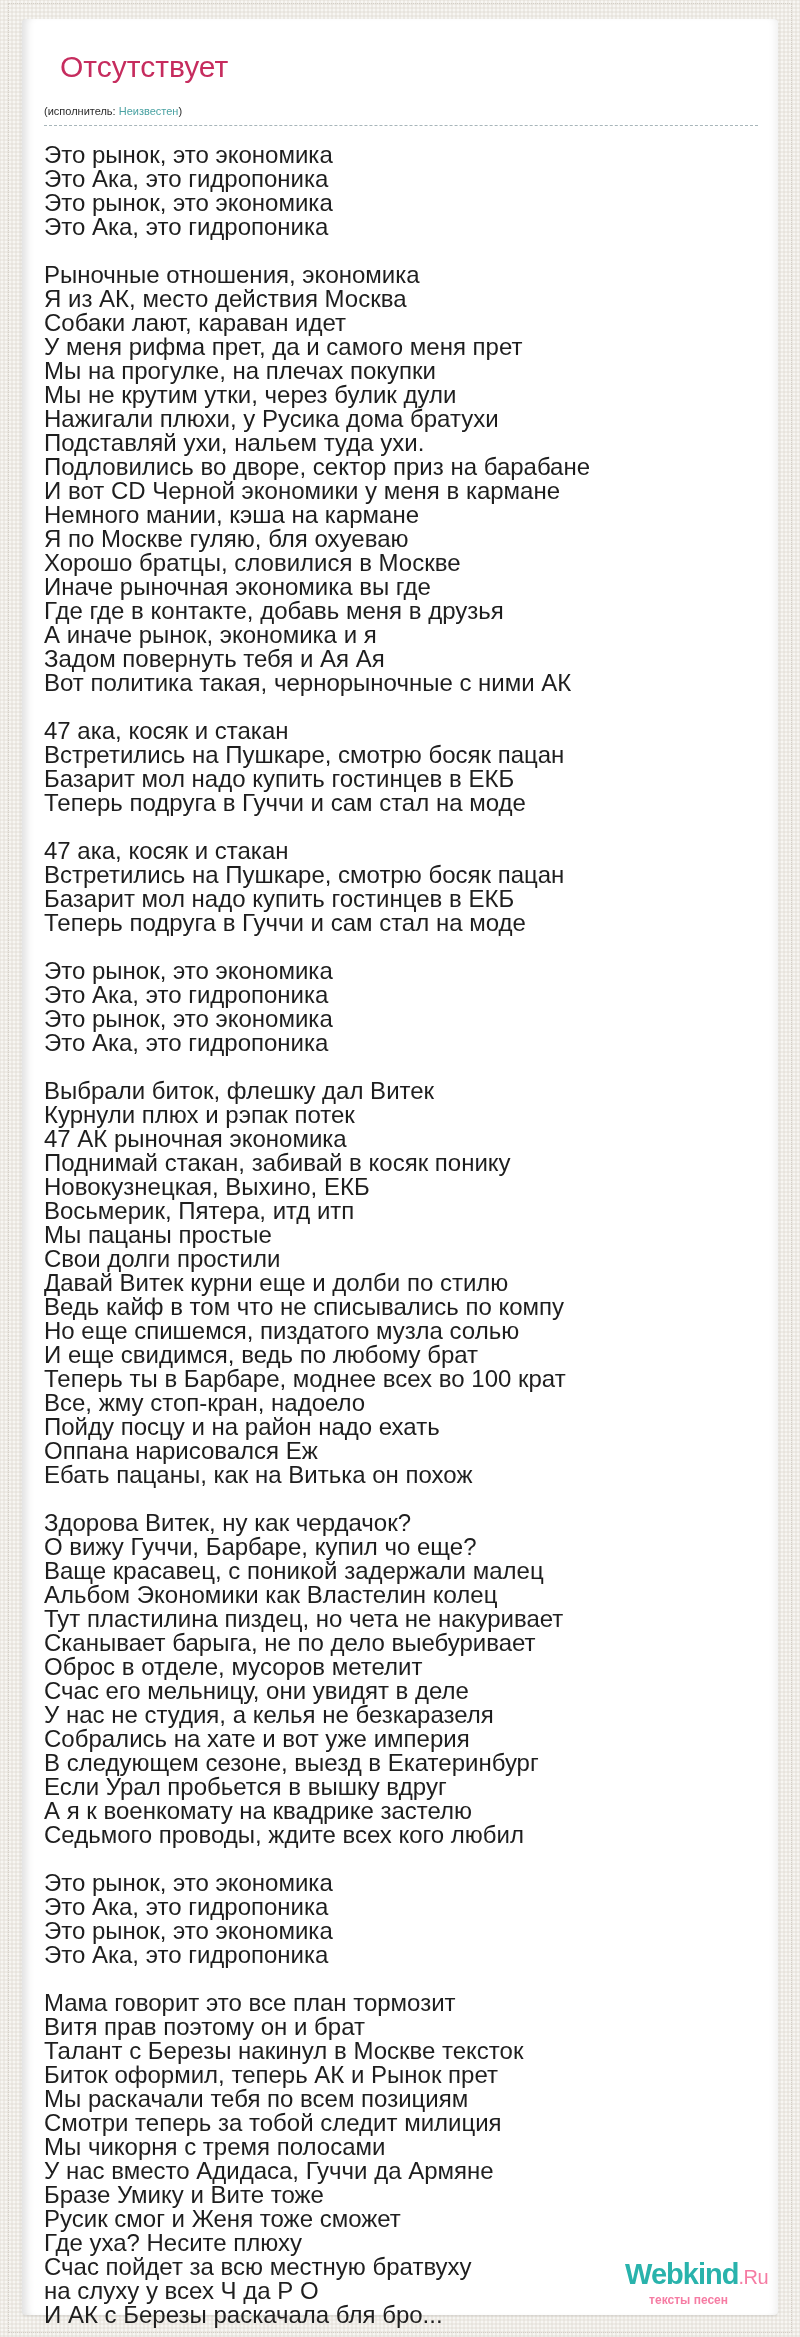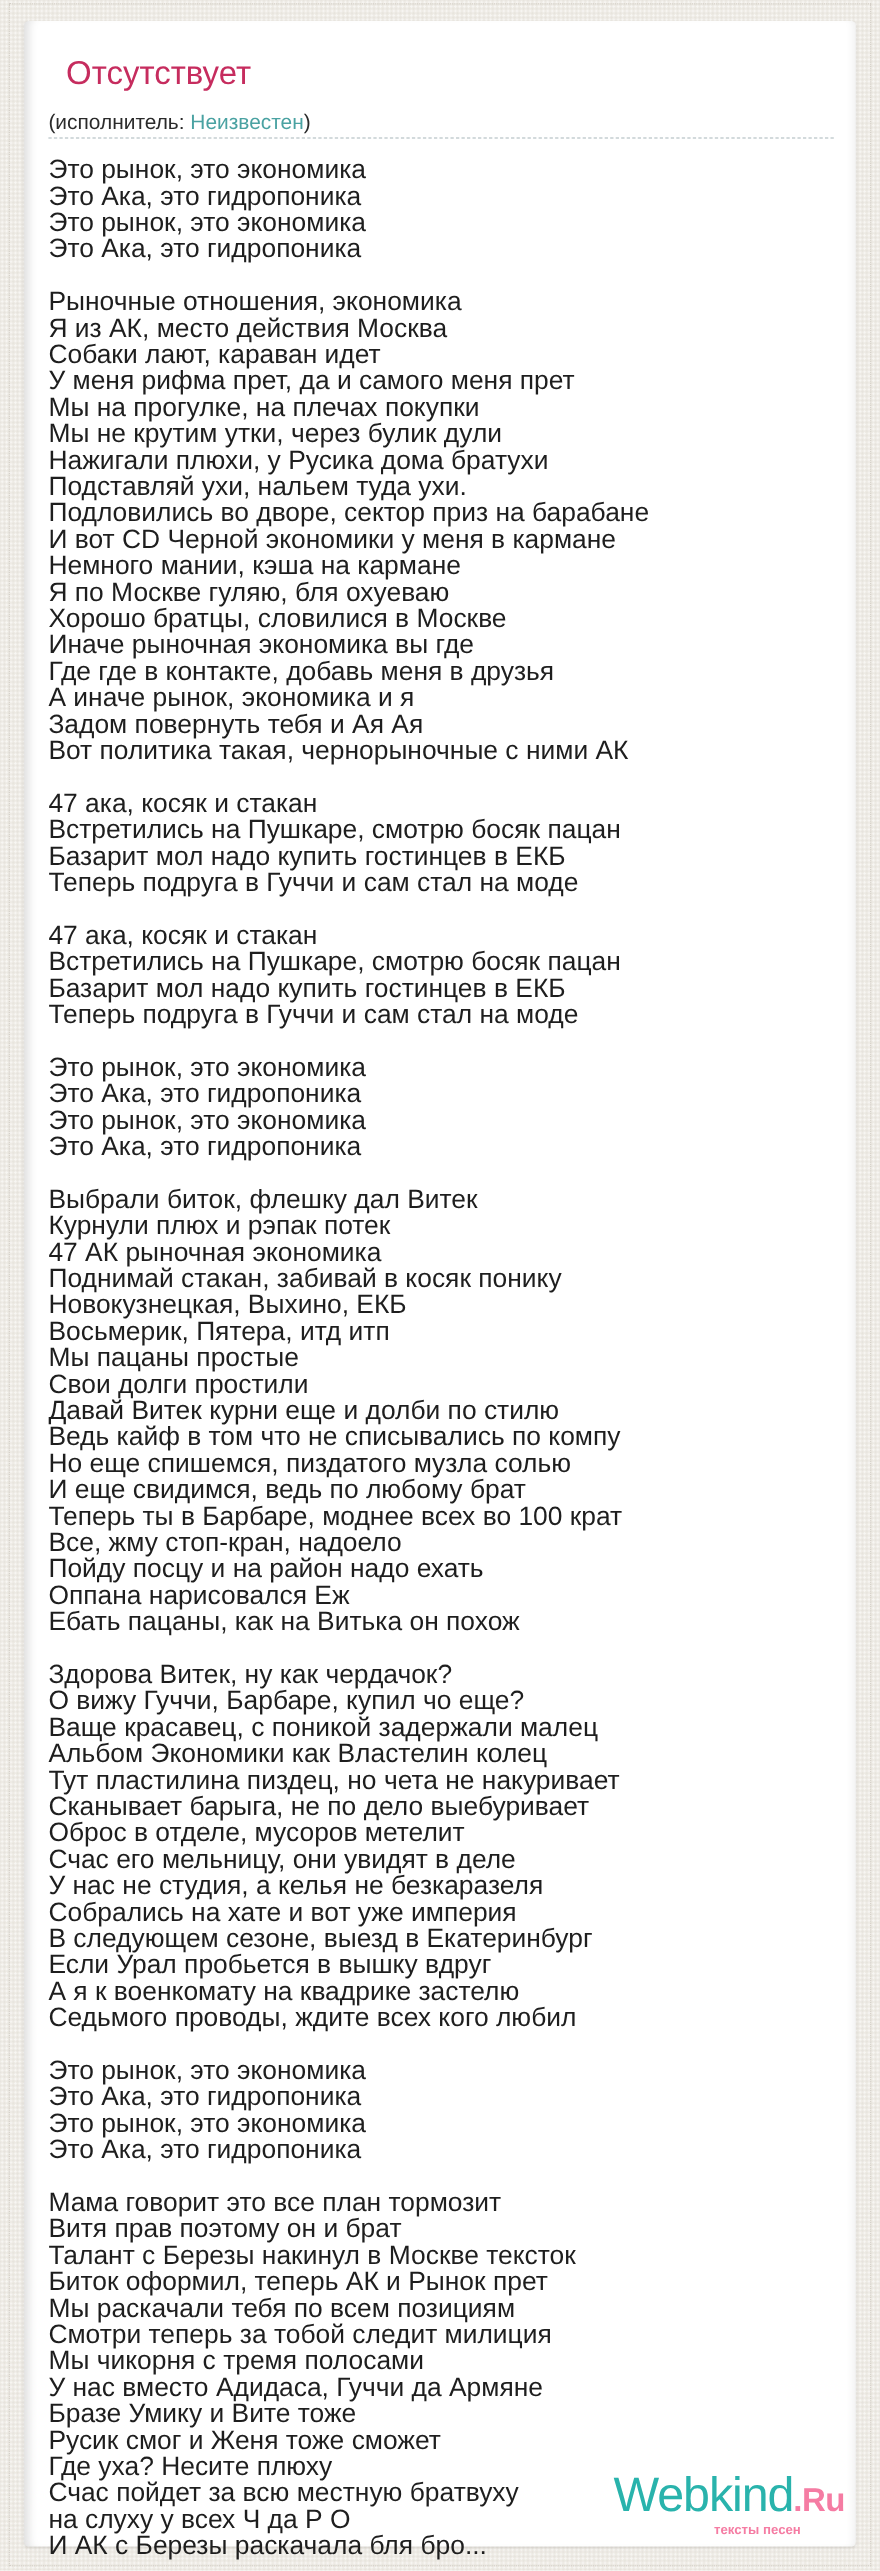--- a/index.html
+++ b/index.html
@@ -33,43 +33,43 @@
       inset 10px 0 9px -6px rgba(0,0,0,.13),
       inset -9px 0 8px -7px rgba(0,0,0,.07),
       0 1px 3px rgba(0,0,0,.10);
     padding:14px 20px 24px 22px;
   }
   h1.song-title{
     margin:16px;font-size:30px;line-height:36px;font-weight:400;
     color:var(--title);
   }
   .artist-line{
-    margin-top:1px;font-size:19px;line-height:21px;color:#2b2b2b;
+    margin-top:1px;font-size:11px;line-height:21px;color:#2b2b2b;
   }
   .artist-link{color:var(--link);text-decoration:none;cursor:pointer;}
   .divider{
     border-bottom:1px dashed var(--divider);
     margin-top:3px;height:0;
   }
   .lyrics{color:var(--text);}
   .lyrics p{
     margin:24px 0 0 0;
     font-size:24px;line-height:24px;
   }
   .lyrics p:first-child{margin-top:17px;}
   .logo{
     position:absolute;right:10px;bottom:6px;
     text-align:right;cursor:pointer;user-select:none;
   }
   .logo-line{white-space:nowrap;line-height:40px;}
   .logo-main{
-    font-size:44px;font-weight:400;color:var(--logo_teal);letter-spacing:-1px;
+    font-size:29px;font-weight:700;color:var(--logo_teal);letter-spacing:-1px;
   }
   .logo-domain{
-    font-size:30px;font-weight:700;color:var(--logo_pink);letter-spacing:-0.5px;
+    font-size:20px;font-weight:400;color:var(--logo_pink);letter-spacing:-0.5px;
   }
   .logo-tagline{
     font-size:12px;font-weight:700;color:var(--logo_pink);
     margin-top:-8px;padding-right:40px;line-height:18px;
   }
 </style>
 </head>
 <body>
 
 <div class="stitch-frame"></div>

